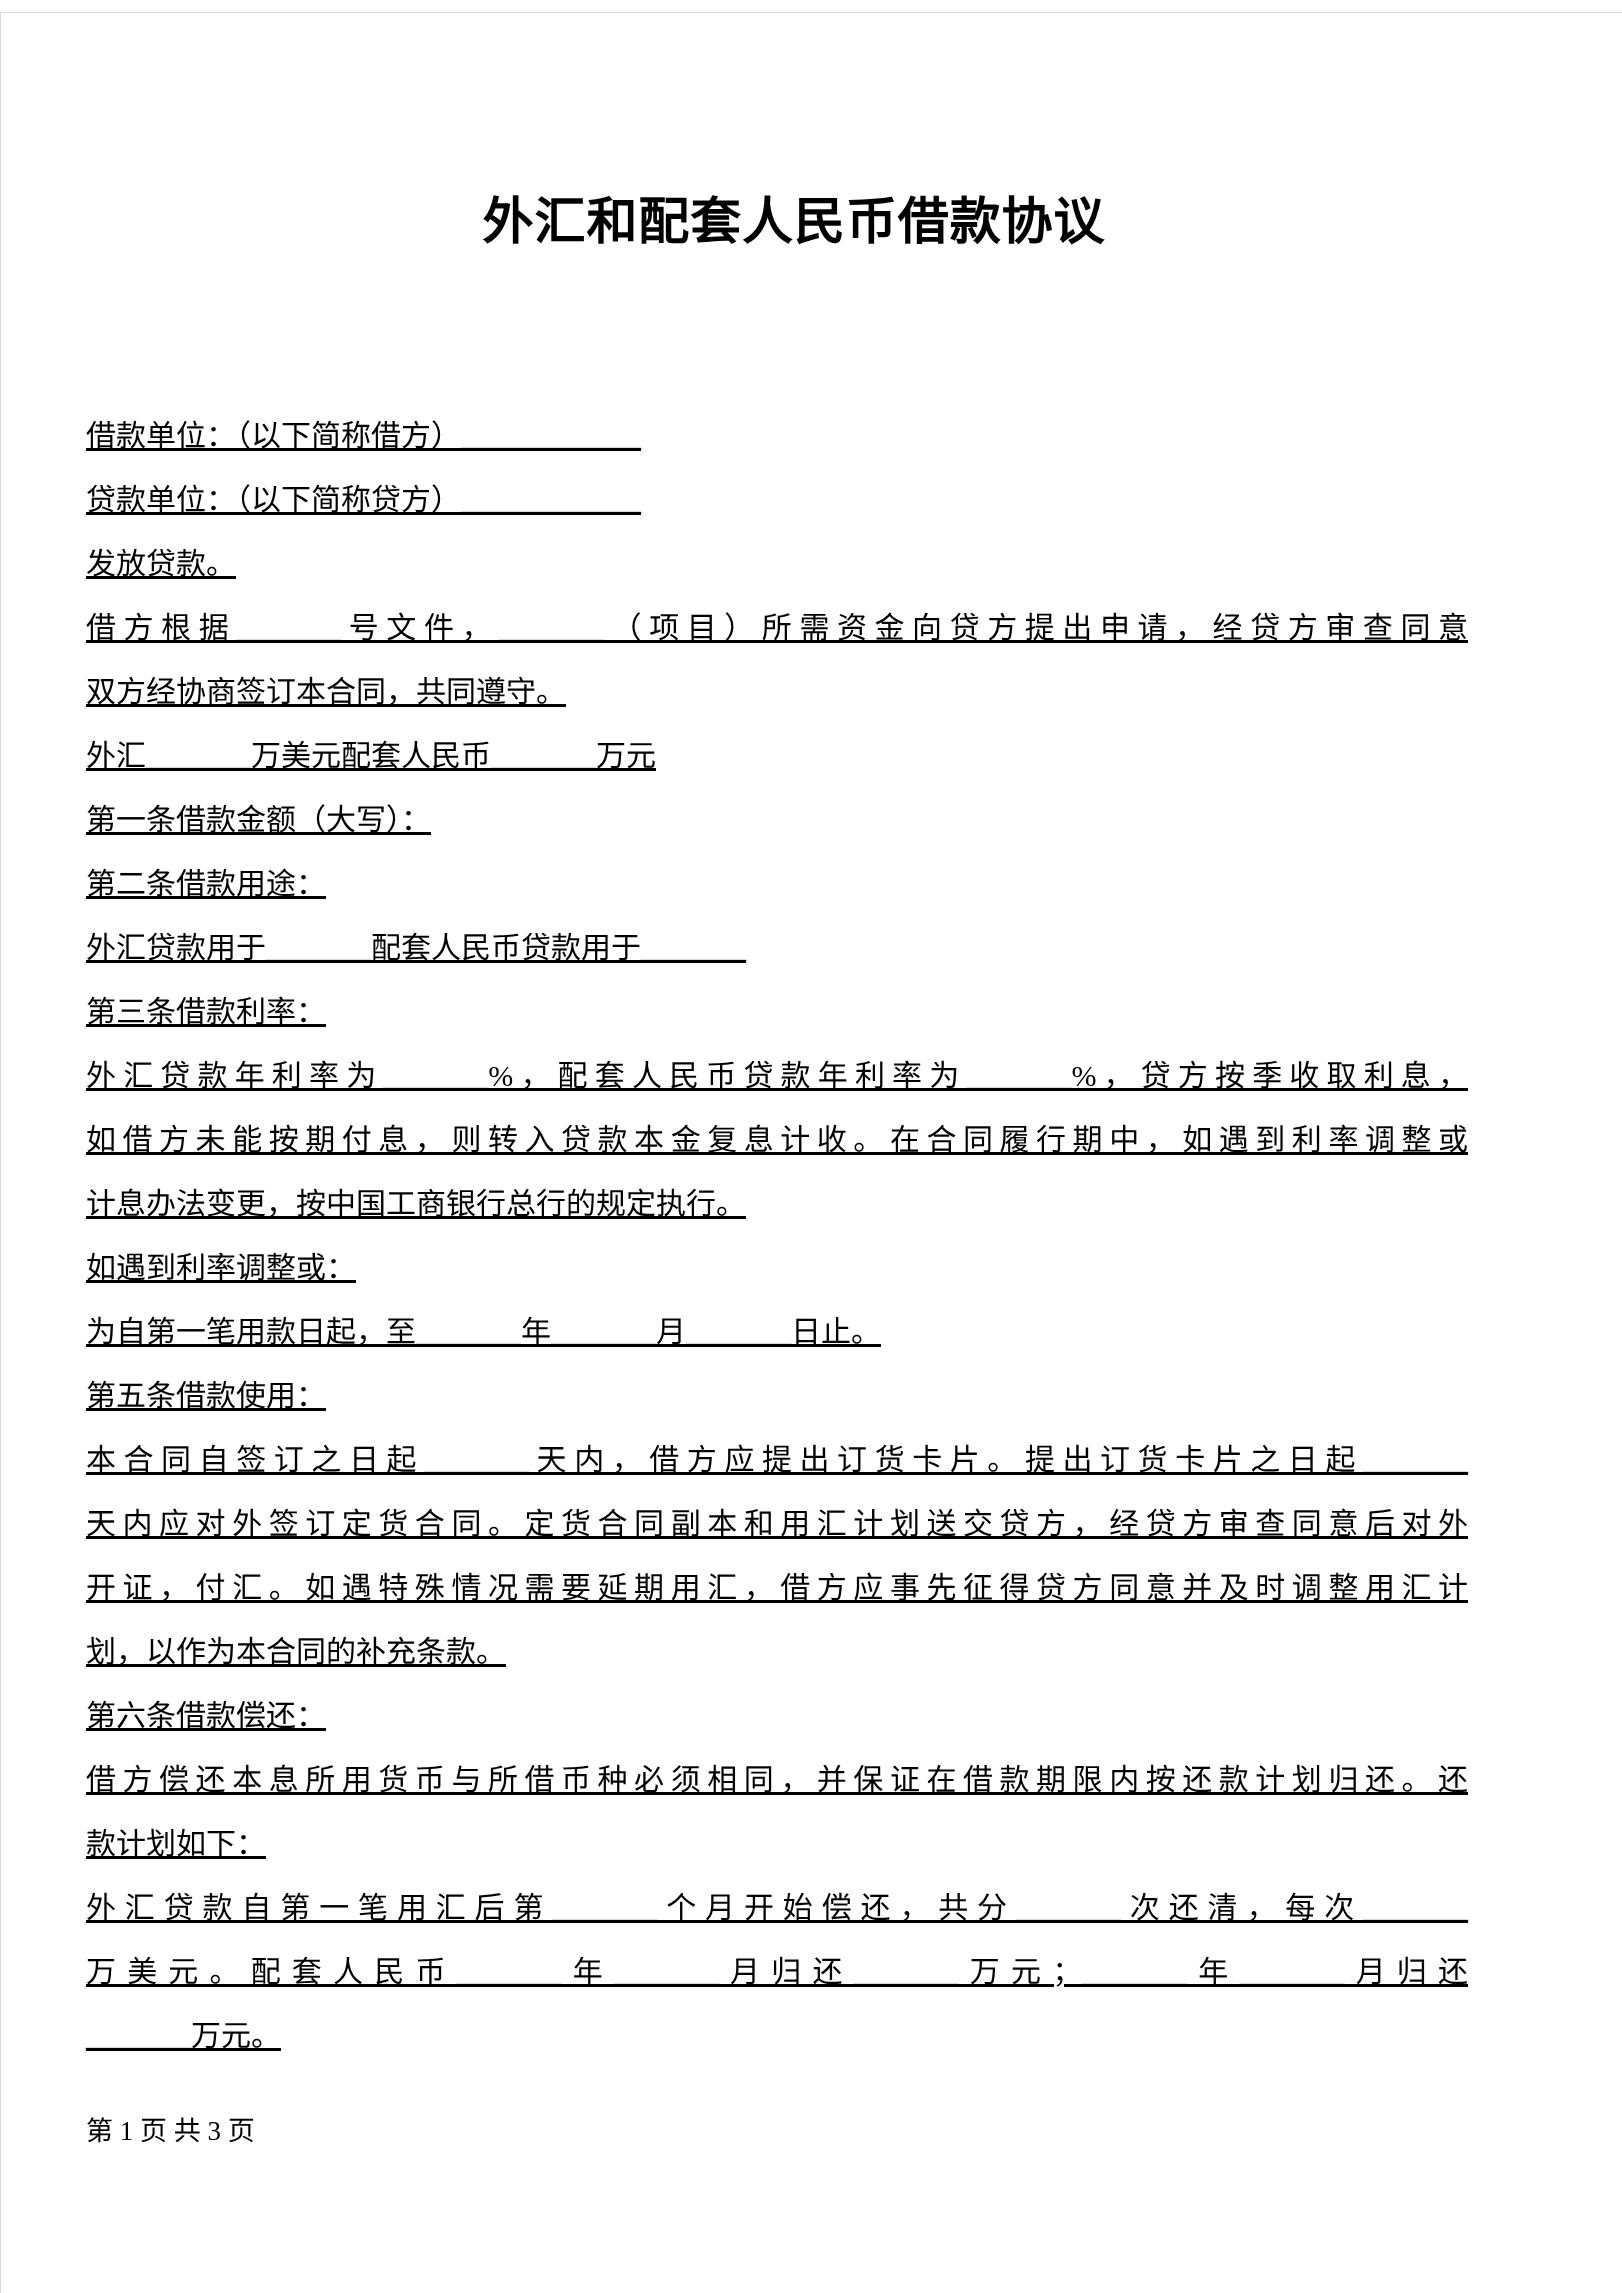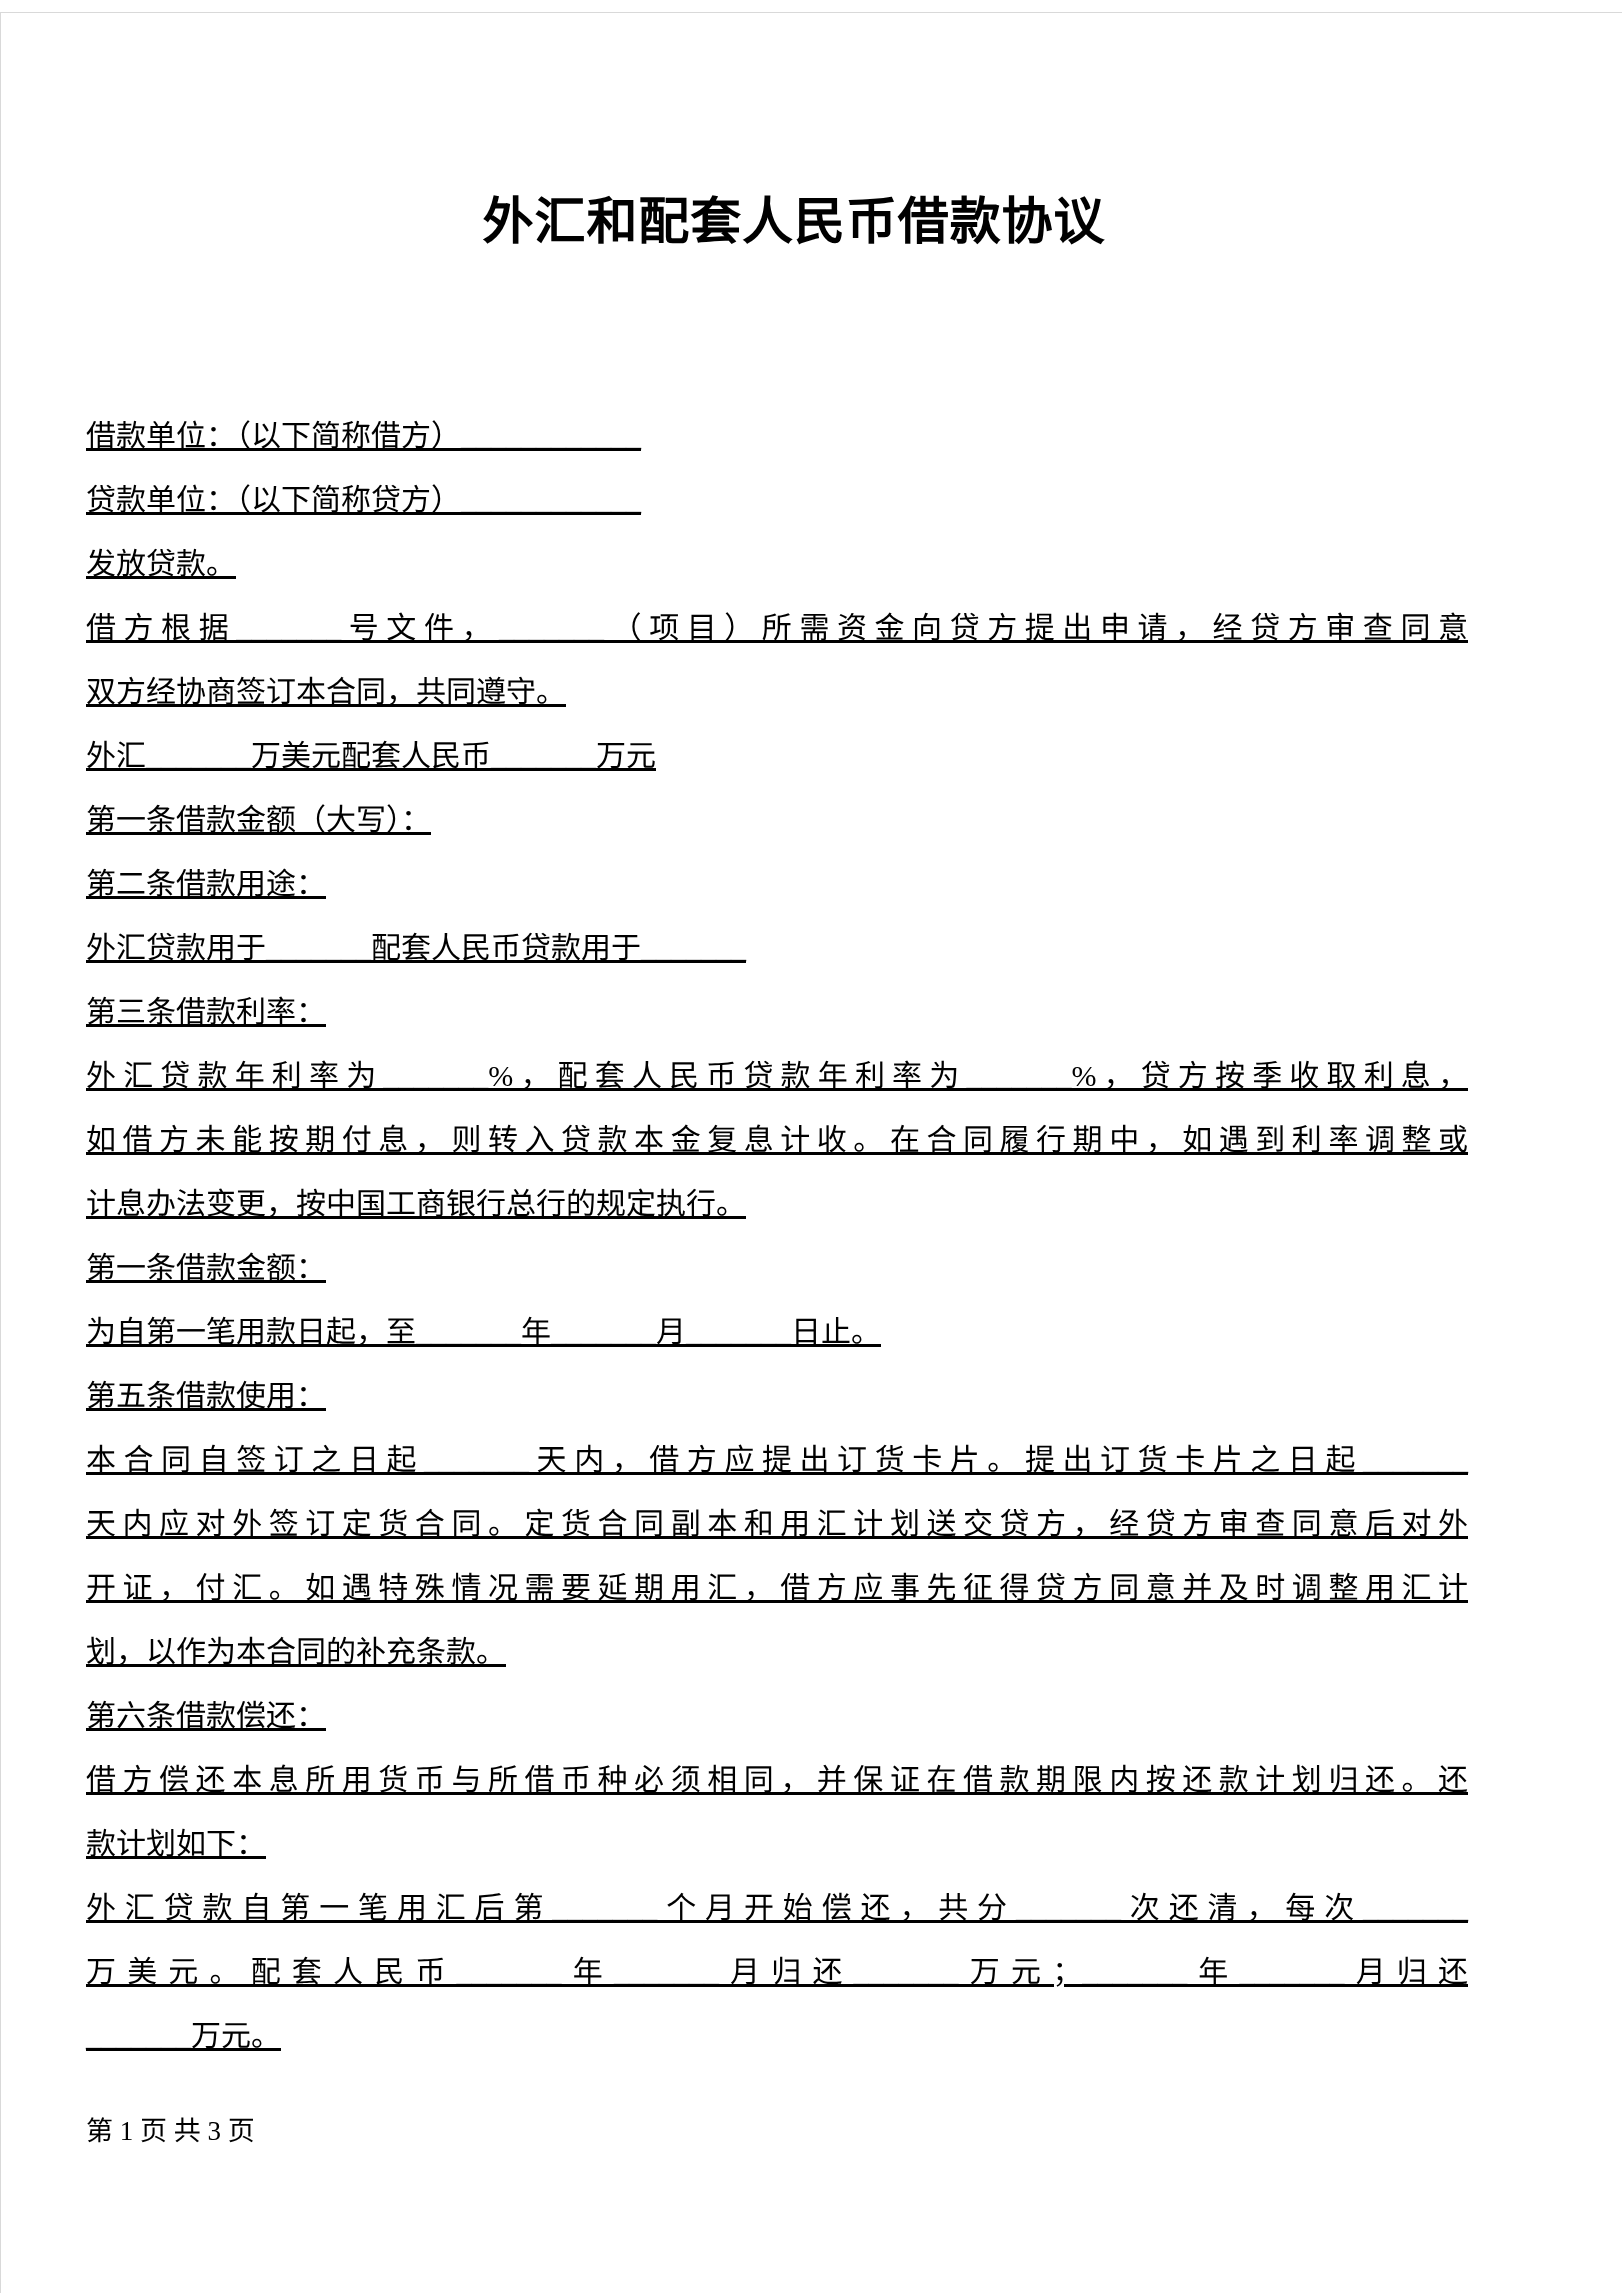--- a/index.html
+++ b/index.html
@@ -73,21 +73,21 @@
       <div class="line fill">借方根据_______号文件，_______（项目）所需资金向贷方提出申请，经贷方审查同意</div>
       <div class="line">双方经协商签订本合同，共同遵守。</div>
       <div class="line">外汇_______万美元配套人民币_______万元</div>
       <div class="line">第一条借款金额（大写）：</div>
       <div class="line">第二条借款用途：</div>
       <div class="line">外汇贷款用于_______配套人民币贷款用于_______</div>
       <div class="line">第三条借款利率：</div>
       <div class="line fill">外汇贷款年利率为_______%，配套人民币贷款年利率为_______%，贷方按季收取利息，</div>
       <div class="line fill">如借方未能按期付息，则转入贷款本金复息计收。在合同履行期中，如遇到利率调整或</div>
       <div class="line">计息办法变更，按中国工商银行总行的规定执行。</div>
-      <div class="line">第一条借款金额：</div>
+      <div class="line">如遇到利率调整或：</div>
       <div class="line">为自第一笔用款日起，至_______年_______月_______日止。</div>
       <div class="line">第五条借款使用：</div>
       <div class="line fill">本合同自签订之日起_______天内，借方应提出订货卡片。提出订货卡片之日起_______</div>
       <div class="line fill">天内应对外签订定货合同。定货合同副本和用汇计划送交贷方，经贷方审查同意后对外</div>
       <div class="line fill">开证，付汇。如遇特殊情况需要延期用汇，借方应事先征得贷方同意并及时调整用汇计</div>
       <div class="line">划，以作为本合同的补充条款。</div>
       <div class="line">第六条借款偿还：</div>
       <div class="line fill">借方偿还本息所用货币与所借币种必须相同，并保证在借款期限内按还款计划归还。还</div>
       <div class="line">款计划如下：</div>
       <div class="line fill">外汇贷款自第一笔用汇后第_______个月开始偿还，共分_______次还清，每次_______</div>

